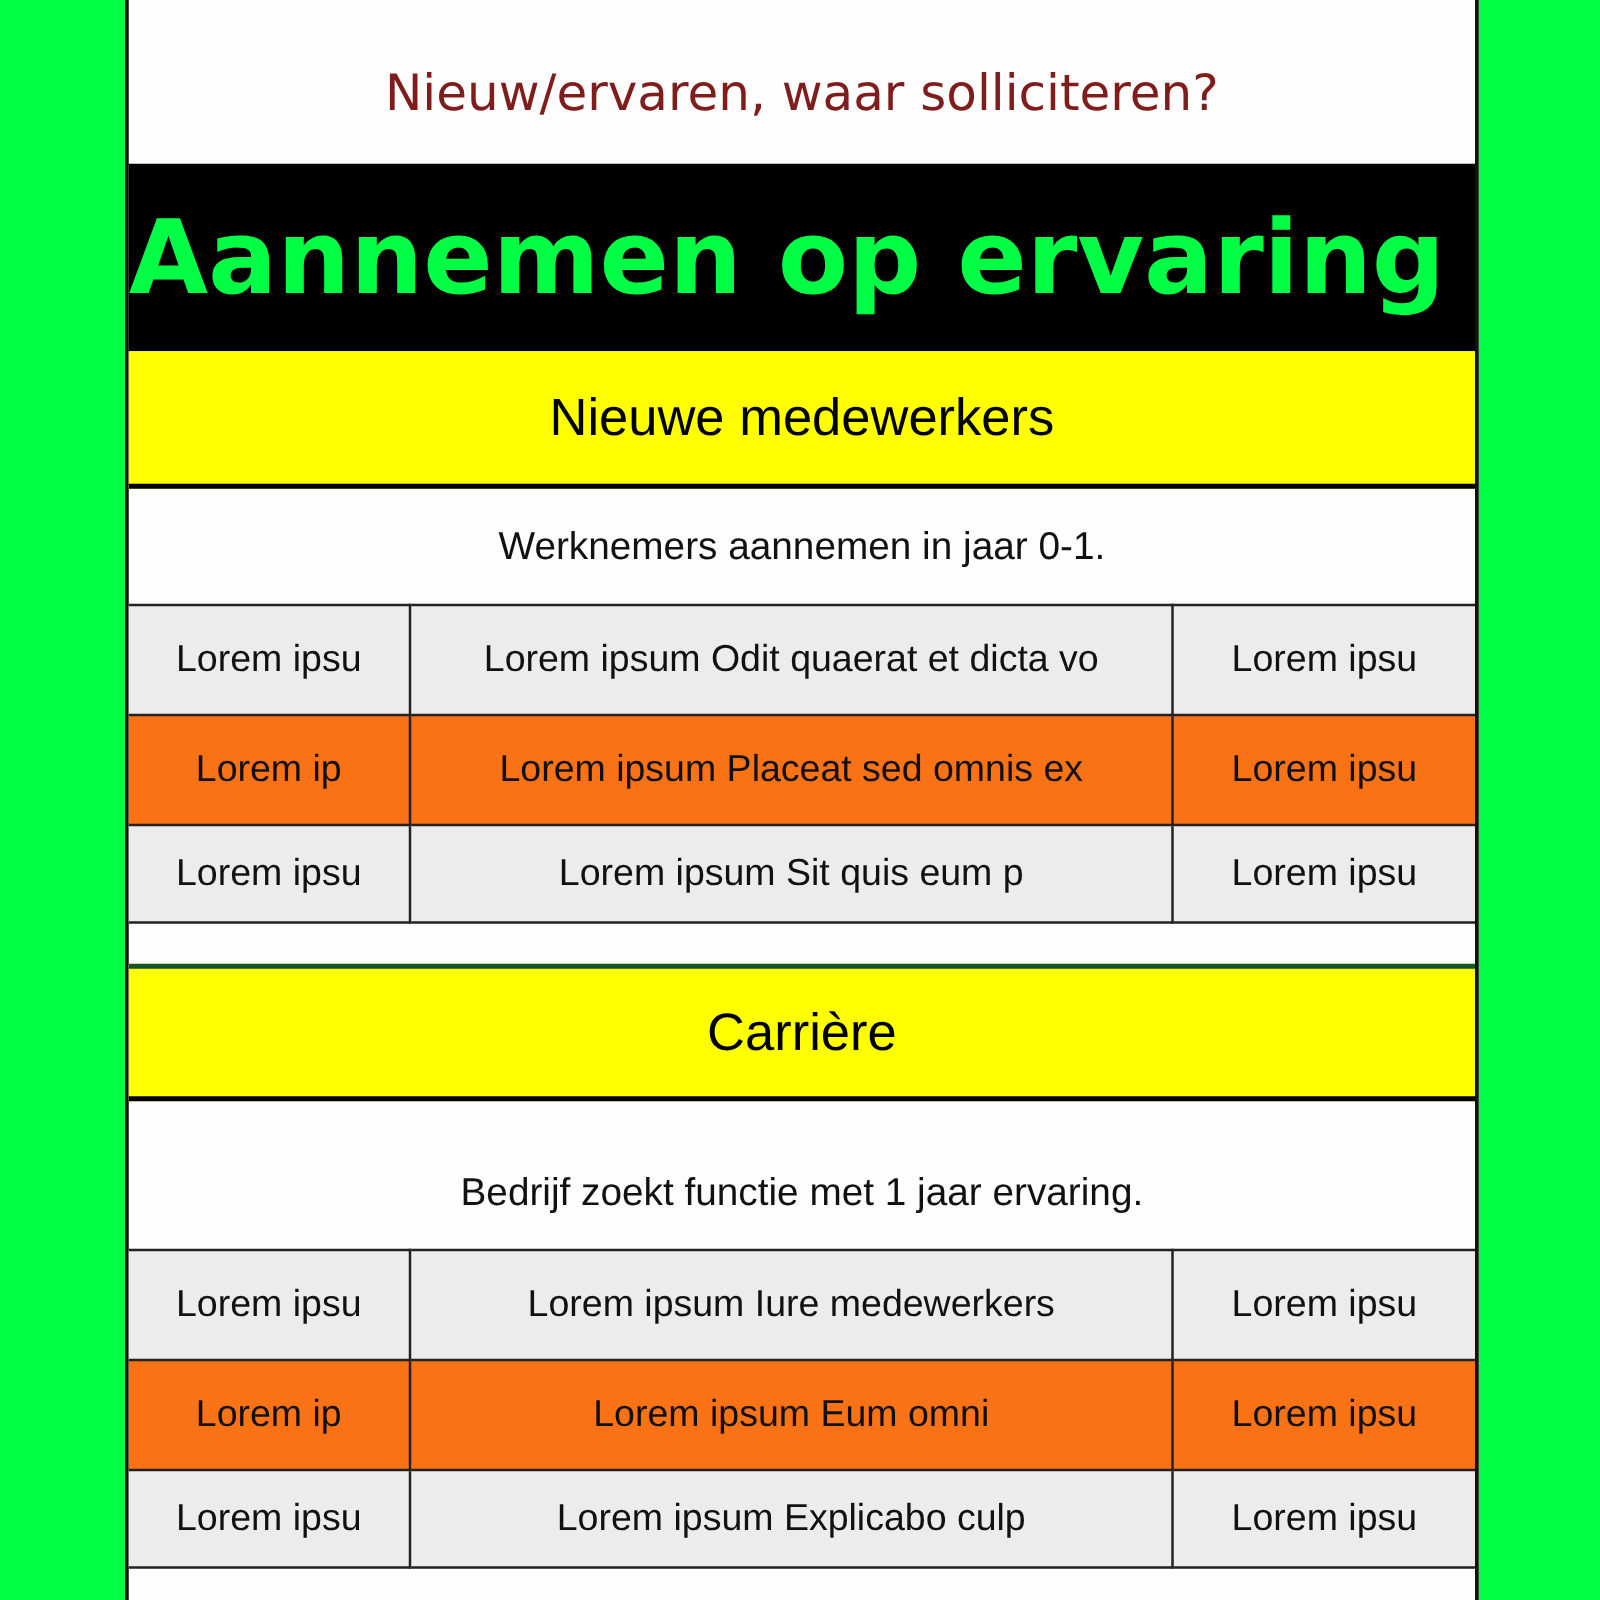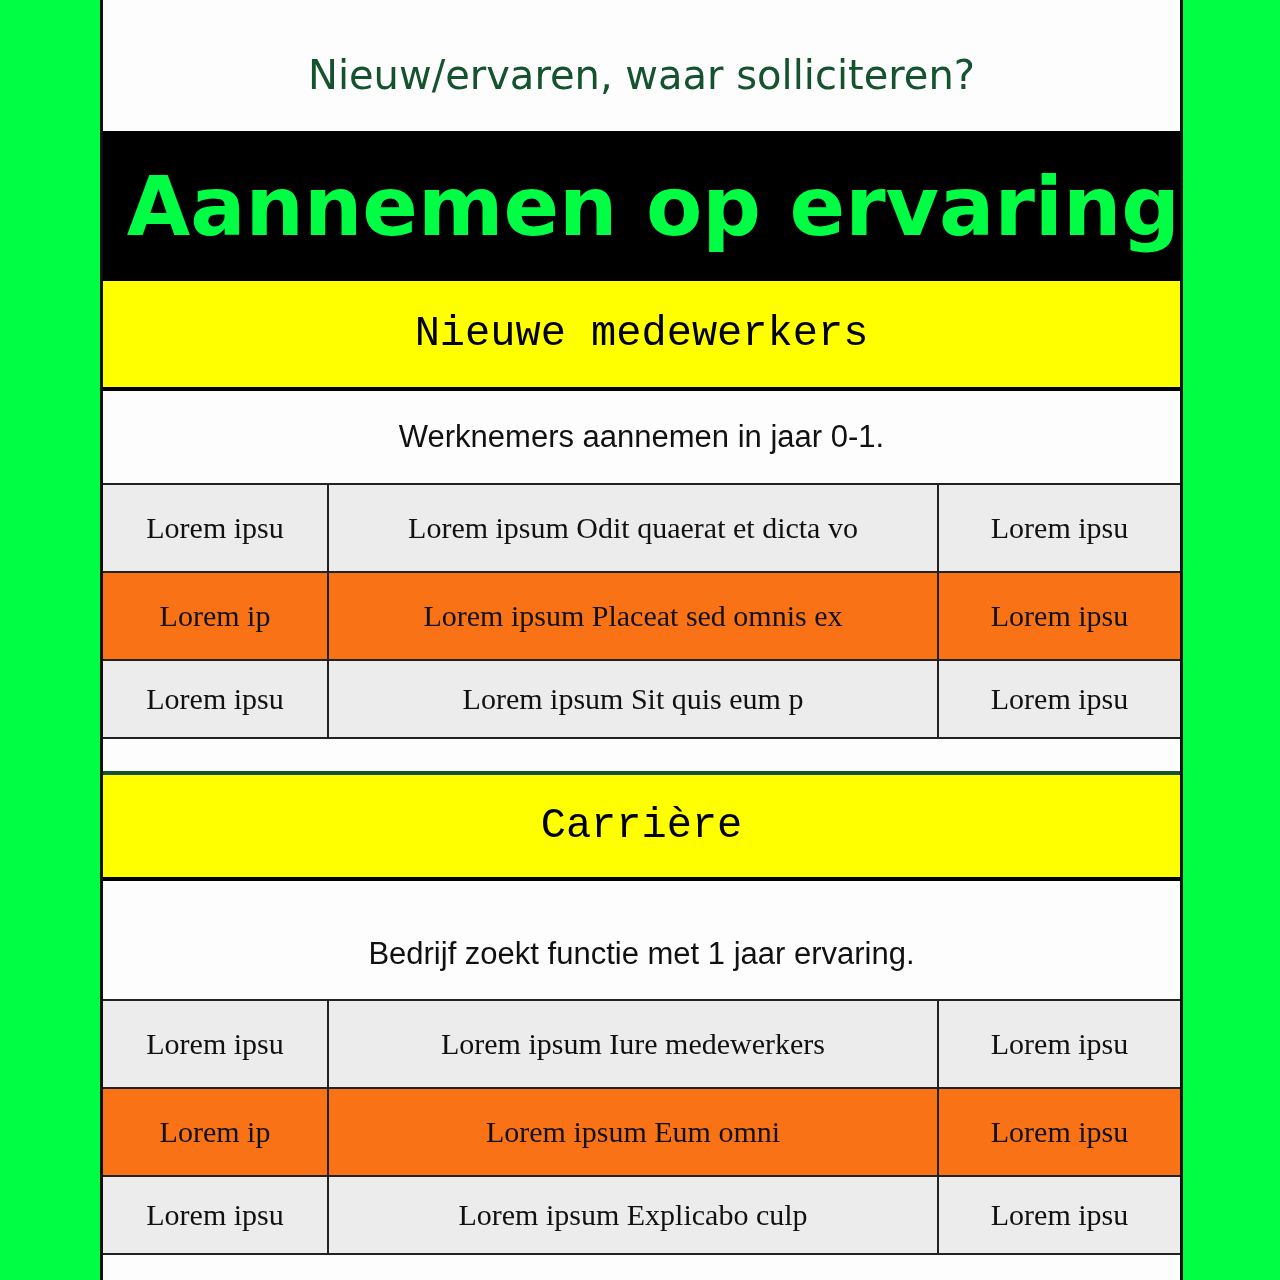--- a/index.html
+++ b/index.html
@@ -10,45 +10,45 @@
       position: relative;
     }
     .sheet {
       position: absolute; left: 100px; top: 0; width: 1083px; height: 1280px;
       background: #fdfdfd;
       border-left: 3px solid #111; border-right: 3px solid #111;
       box-sizing: border-box;
     }
     .subtitle {
       height: 131px; display: flex; align-items: center; justify-content: center;
-      font-family: "DejaVu Sans", sans-serif; font-size: 40px; color: #14532d;
+      font-family: "DejaVu Sans", sans-serif; font-size: 40px; color: #7f1d1d;
       padding-top: 18px; box-sizing: border-box;
     }
     .title-bar {
-      height: 150px; background: #000; display: flex; align-items: center; justify-content: flex-end;
+      height: 150px; background: #000; display: flex; align-items: center; justify-content: flex-start;
       color: #00ff44; font-family: "DejaVu Sans", sans-serif; font-size: 82px; font-weight: bold;
     }
     .section-header {
       background: #ffff00; display: flex; align-items: center; justify-content: center;
-      color: #000; font-family: Liberation Mono, monospace; font-size: 42px;
+      color: #000; font-family: Liberation Sans, sans-serif; font-size: 42px;
       border-bottom: 4px solid #000; box-sizing: border-box;
     }
     .section-header.first { height: 110px; }
     .section-header.second { height: 110px; border-top: 4px solid #14532d; }
     .section-desc {
       display: flex; align-items: center; justify-content: center;
       font-family: "Liberation Sans", sans-serif; font-size: 31px; color: #111;
       box-sizing: border-box;
     }
     .desc1 { height: 92px; }
     .desc2 { height: 90px; margin-top: 28px; }
     table { border-collapse: collapse; width: 100%; table-layout: fixed; }
     td {
       border: 2px solid #222; text-align: center; vertical-align: middle;
-      font-family: Liberation Serif, serif; font-size: 30px; color: #111;
+      font-family: Liberation Sans, sans-serif; font-size: 30px; color: #111;
       padding: 0;
     }
     td:first-child { border-left: none; }
     td:last-child { border-right: none; }
     tr.shaded td { background: #ececec; }
     tr.plain td { background: #f97316; }
     .col1 { width: 225px; }
     .col3 { width: 242px; }
     .t1 tr:nth-child(1) td { height: 86px; }
     .t1 tr:nth-child(2) td { height: 86px; }

